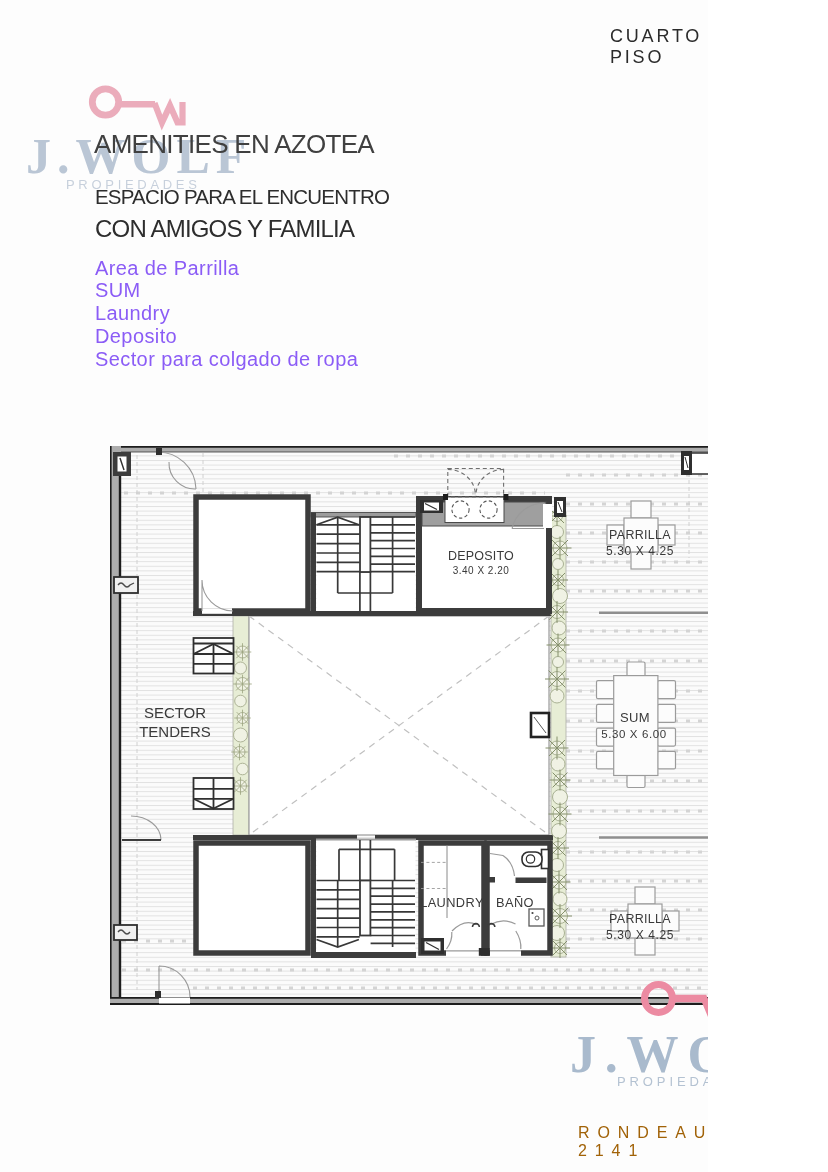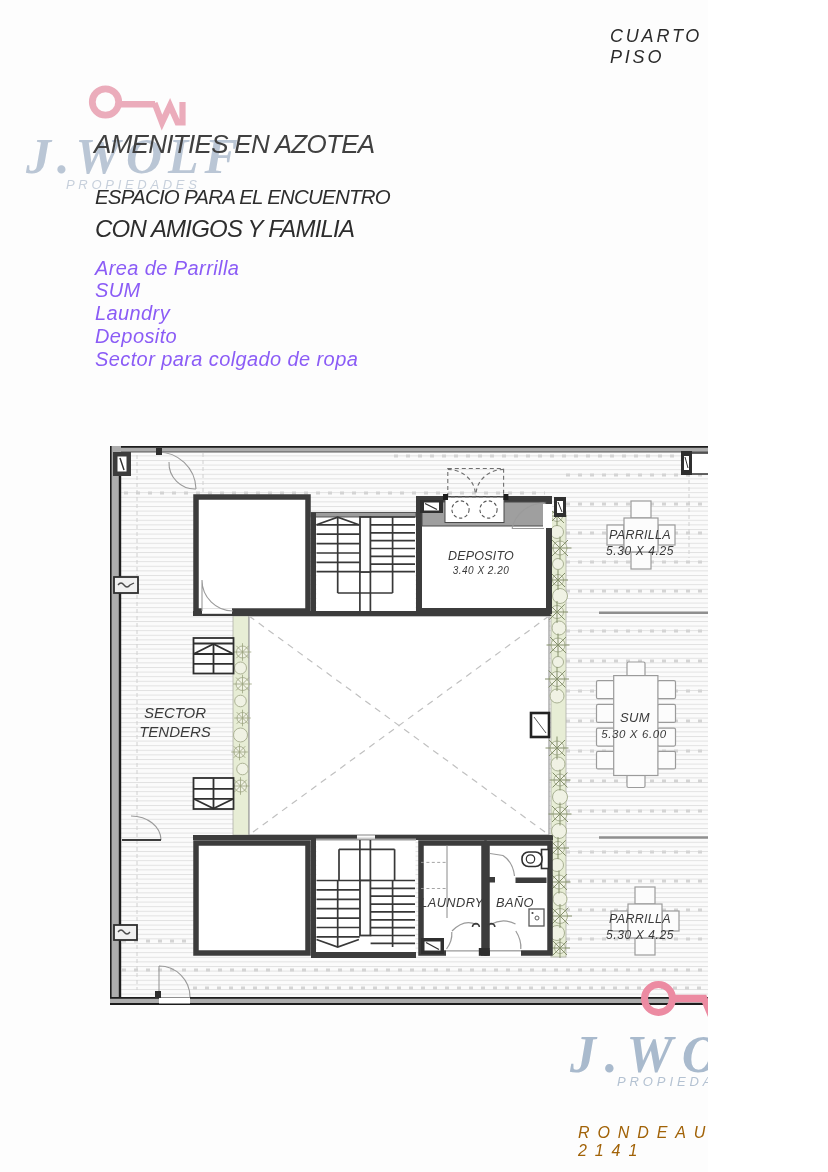--- a/index.html
+++ b/index.html
@@ -1,18 +1,18 @@
 <!DOCTYPE html>
 <html><head>
 <meta charset="utf-8">
 <style>
 html,body{margin:0;padding:0;background:#fff;}
 body{width:828px;height:1172px;font-family:"Liberation Sans",sans-serif;}
 .abs{position:absolute;}
-#page{position:relative;width:708px;height:1172px;background:#fdfdfd;overflow:hidden;font-style:italic;}
+#page{position:relative;width:708px;height:1172px;background:#fdfdfd;overflow:hidden;}
 .wm{font-family:"Liberation Serif",serif;font-weight:bold;}
 </style>
 </head>
 <body>
 <div id="page">
 
 <div class="abs" style="left:610px;top:26px;font-size:18px;letter-spacing:2.8px;color:#2b2b2b;">CUARTO PISO</div>
 
 <svg class="abs" style="left:0;top:0;" width="220" height="150" viewBox="0 0 220 150">
 <g stroke="#ebacbb" fill="none">

